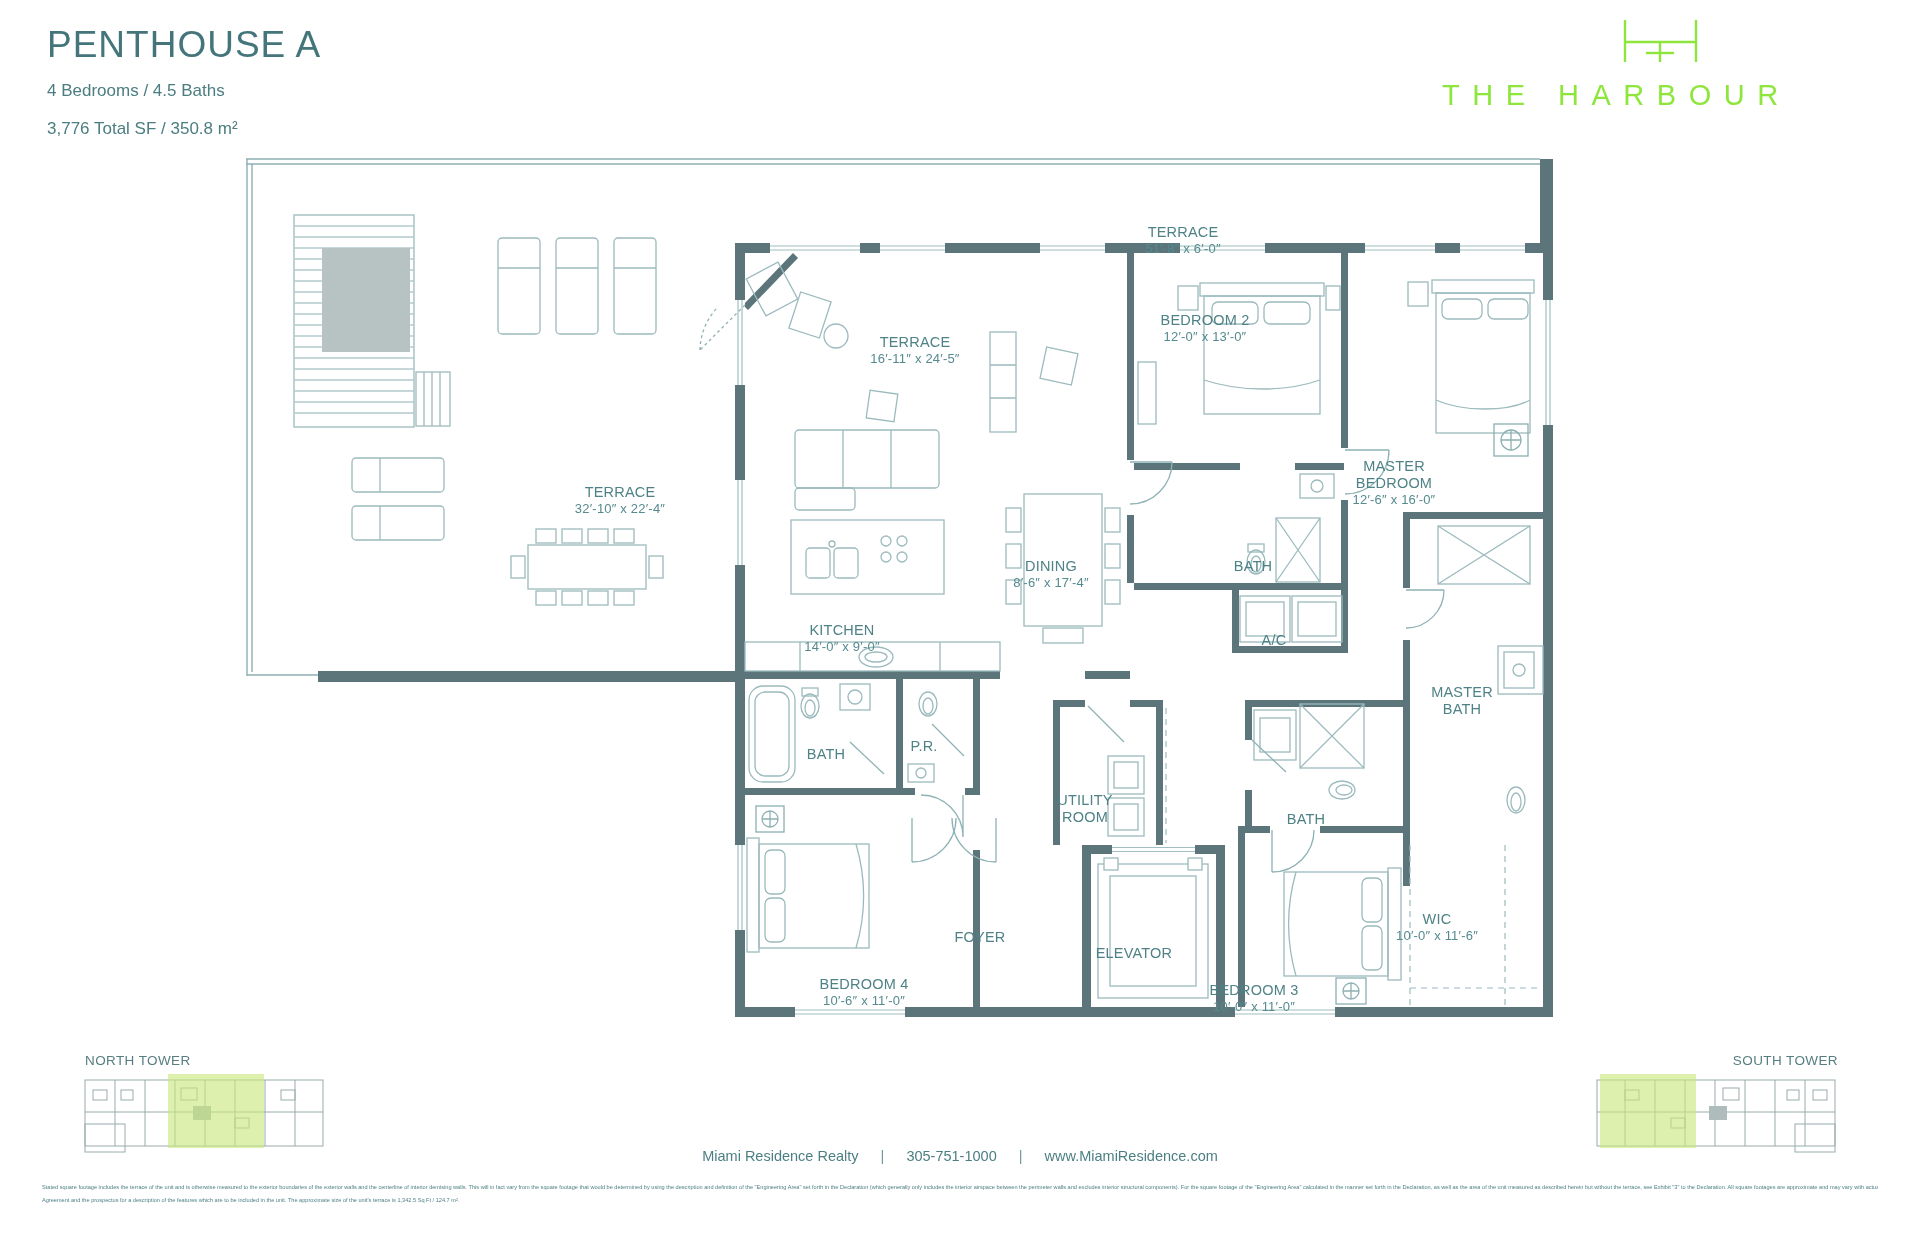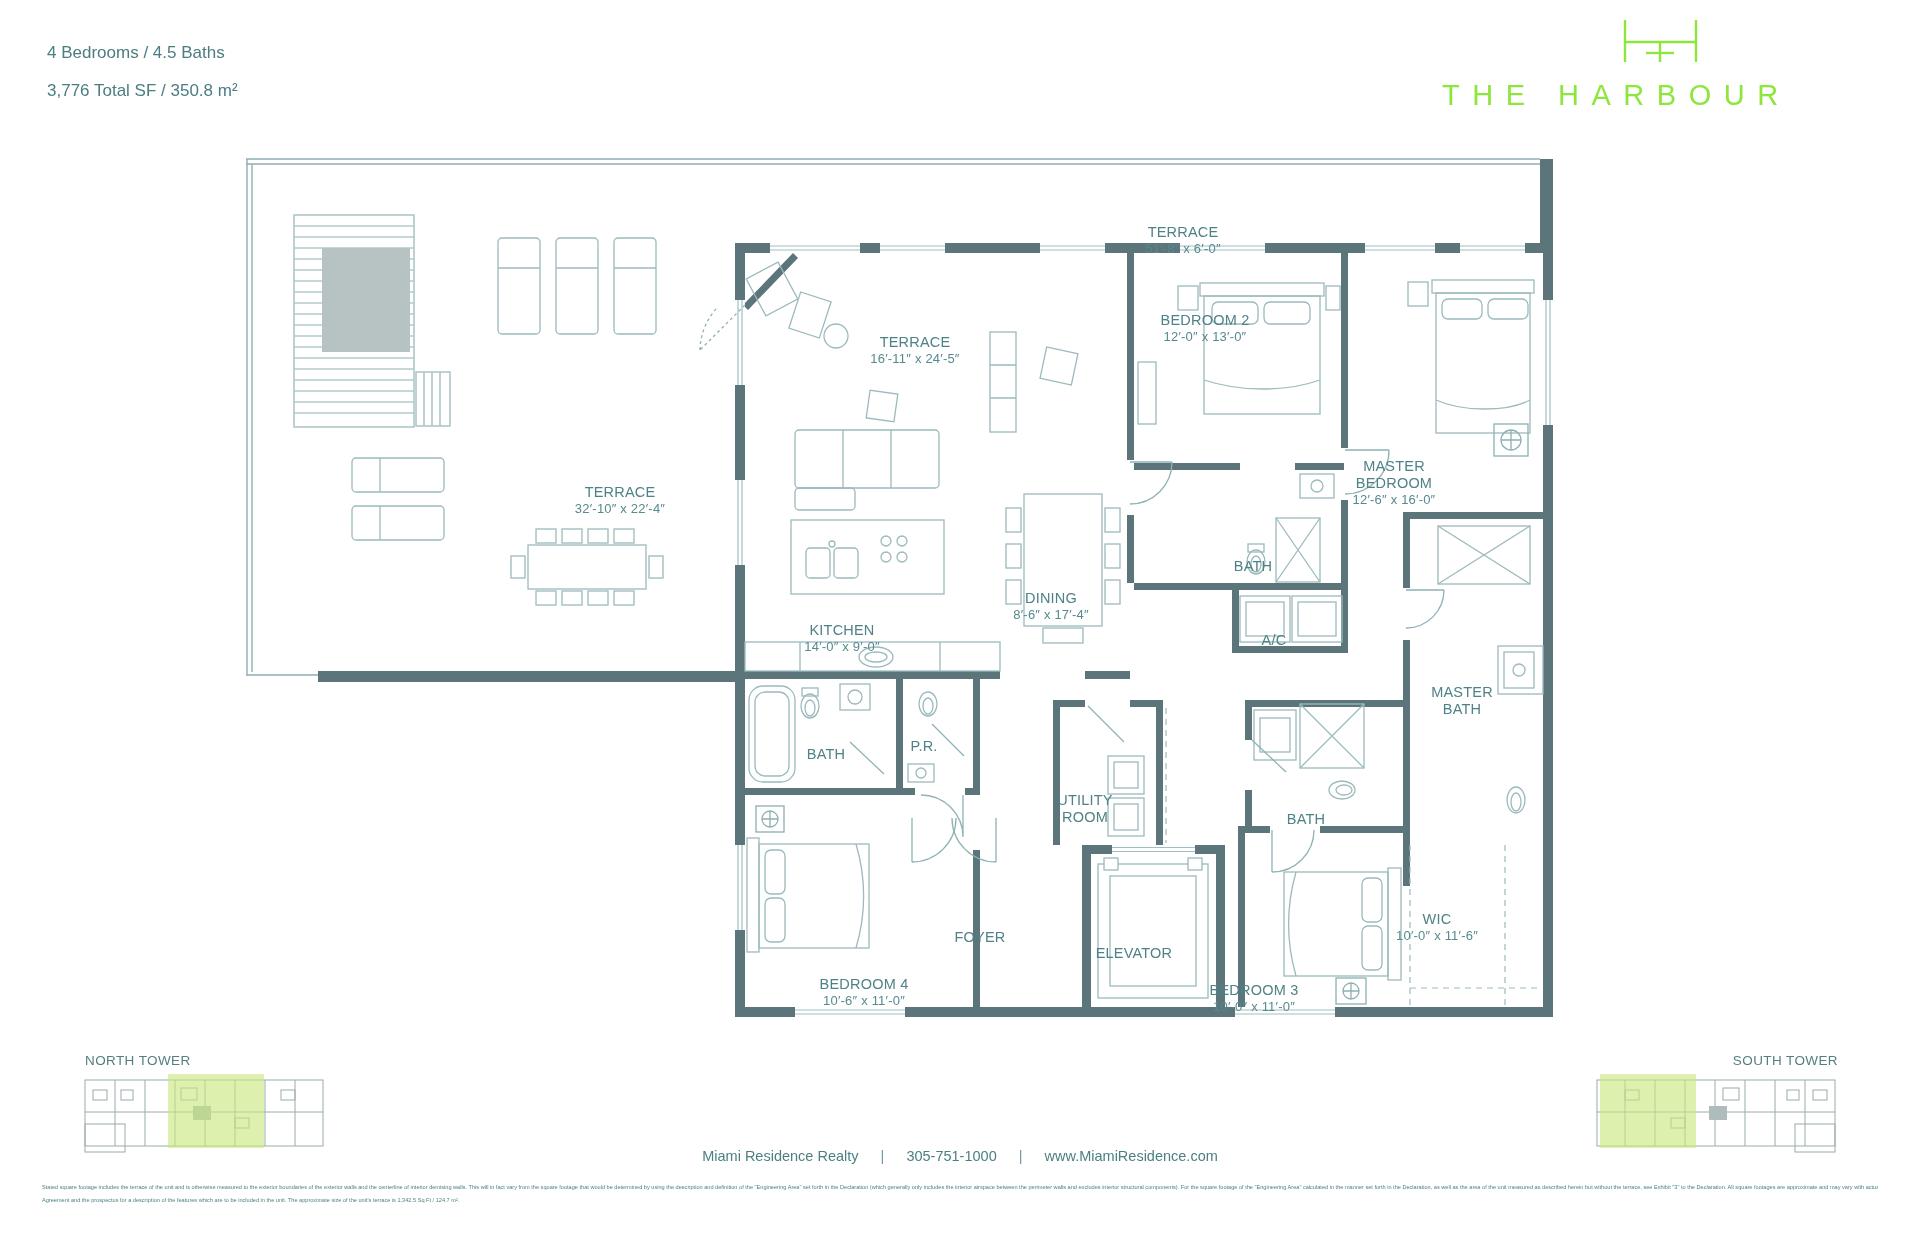--- a/index.html
+++ b/index.html
@@ -20,20 +20,21 @@
   .tower-label{color:#55808312;color:#567e80;font-size:13.5px;letter-spacing:.4px;text-align:center;}
   
   .footer-line{left:0;top:1148px;width:1920px;text-align:center;color:#4c7f83;font-size:14.5px;}
   .footer-line .sep{margin:0 18px;color:#6d9革a;color:#6d9a9d;}
   .disc{left:42px;width:1836px;color:#4f8286;font-size:5.6px;line-height:7px;white-space:nowrap;overflow:hidden;}
 </style>
 </head>
 <body>
 
 <div class="abs hdr">
+  <h1>PENTHOUSE A</h1>
   <div class="sub">4 Bedrooms / 4.5 Baths</div>
   <div class="sub">3,776 Total SF / 350.8 m²</div>
 </div>
 
 <svg class="abs" style="left:1610px;top:16px;" width="100" height="54" viewBox="0 0 100 54">
   <g stroke="#8ee63d" stroke-width="2.4" fill="none">
     <line x1="15" y1="4" x2="15" y2="46"></line>
     <line x1="86" y1="4" x2="86" y2="46"></line>
     <line x1="15" y1="26" x2="86" y2="26"></line>
     <line x1="50" y1="26" x2="50" y2="46"></line>
@@ -336,21 +337,21 @@
   <span class="dims">12′-0″ x 13′-0″</span>
 </div>
 <div class="room-label wrap" style="left:1394px;top:424px;width:110px;">
   <span>MASTER BEDROOM</span>
   <span class="dims">12′-6″ x 16′-0″</span>
 </div>
 <div class="room-label" style="left:620px;top:450px;">
   <span>TERRACE</span>
   <span class="dims">32′-10″ x 22′-4″</span>
 </div>
-<div class="room-label" style="left:1051px;top:556px;">
+<div class="room-label" style="left:1051px;top:524px;">
   <span>DINING</span>
   <span class="dims">8′-6″ x 17′-4″</span>
 </div>
 <div class="room-label" style="left:842px;top:588px;">
   <span>KITCHEN</span>
   <span class="dims">14′-0″ x 9′-0″</span>
 </div>
 <div class="room-label" style="left:1253px;top:524px;">
   <span>BATH</span>
 </div>

